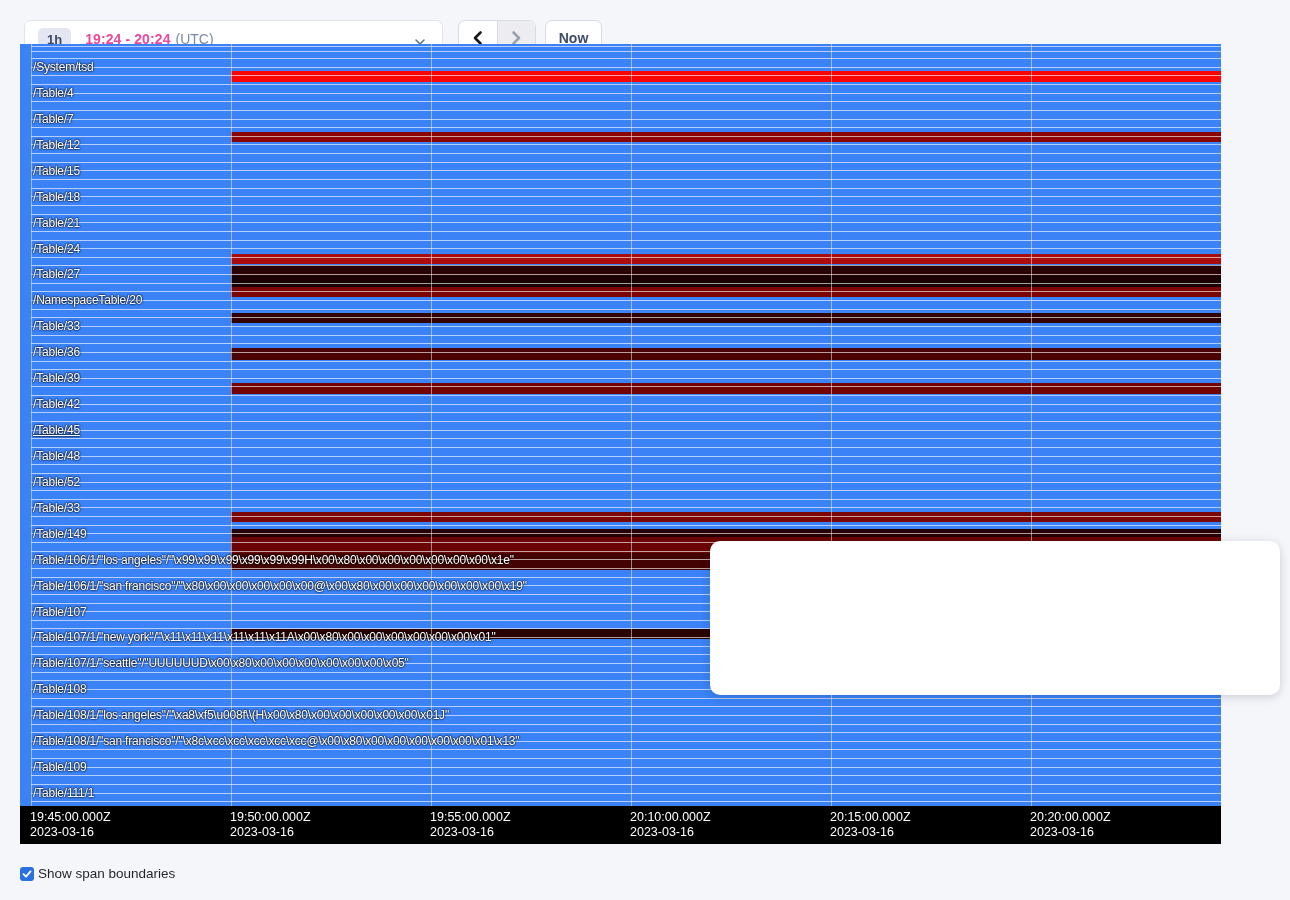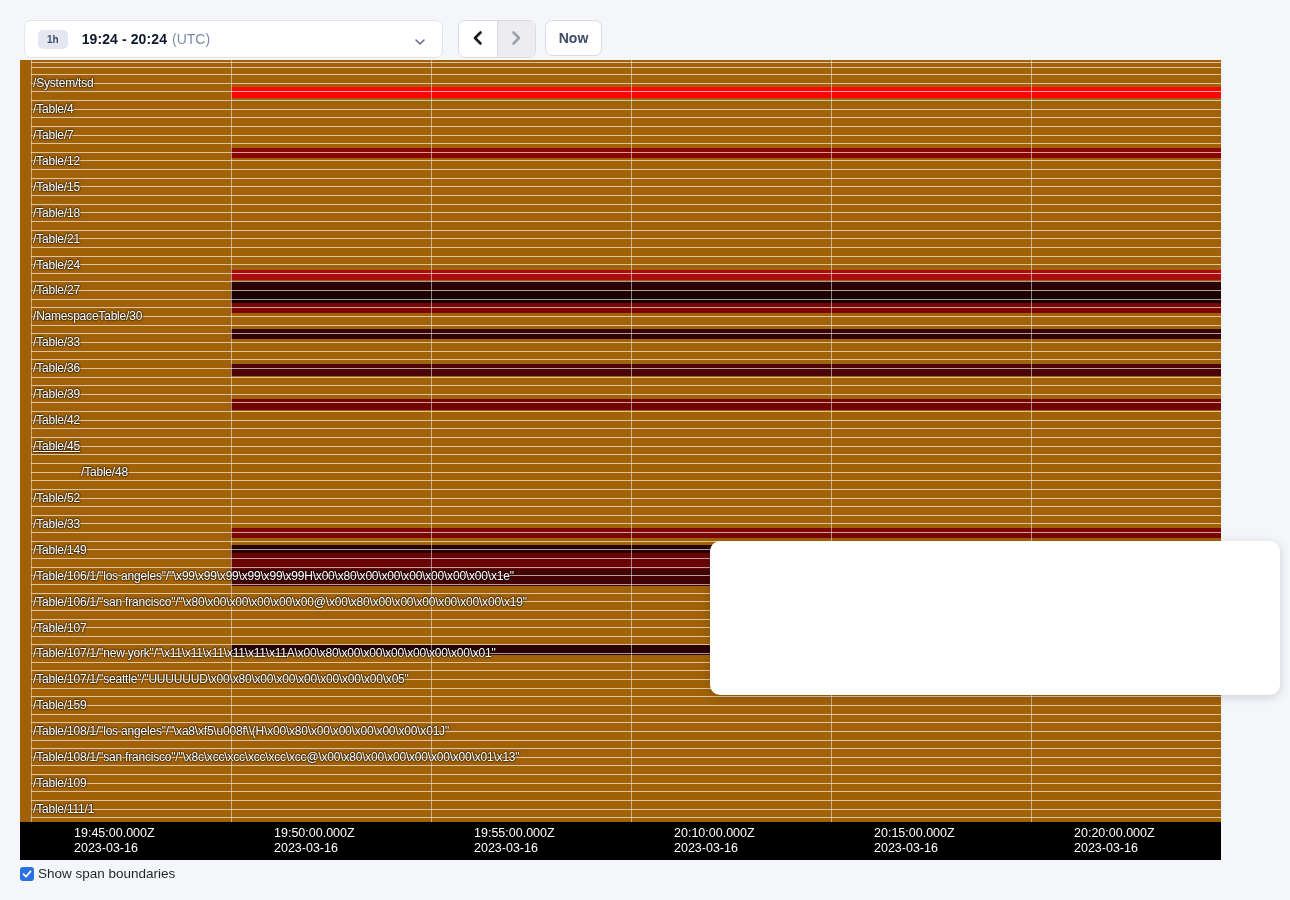--- a/index.html
+++ b/index.html
@@ -3,43 +3,43 @@
 <meta charset="utf-8">
 <style>
   html,body{margin:0;padding:0;}
   body{background:#eef0f6;font-family:"Liberation Sans", sans-serif;}
   .page{position:relative;width:1290px;height:900px;background:#f5f6fa;overflow:hidden;}
 
   
   .toolbar{position:absolute;left:0;top:0;width:100%;height:60px;}
   .time-selector{position:absolute;left:24px;top:20px;width:419px;height:38px;background:#ffffff;
     border:1px solid #e2e4ec;border-radius:7px;box-sizing:border-box;display:flex;align-items:center;cursor:pointer;}
-  .duration-badge{margin-left:13px;background:#e4e7f1;color:#3f4c68;font-weight:bold;font-size:10px;
+  .duration-badge{margin-left:13px;background:#e4e7f1;color:#3f4c68;font-weight:bold;font-size:13px;
     padding:4px 9px;border-radius:5px;}
-  .range-text{margin-left:14px;color:#0f172a;font-weight:bold;font-size:14px;letter-spacing:.1px;}
+  .range-text{margin-left:14px;color:#ec4899;font-weight:bold;font-size:14px;letter-spacing:.1px;}
   .range-zone{margin-left:5px;color:#7b8aa5;font-size:14px;}
   .selector-chevron{position:absolute;right:16px;top:13px;}
   .nav-group{position:absolute;left:458px;top:20px;width:78px;height:38px;border:1px solid #d9dbe4;
     border-radius:7px;box-sizing:border-box;display:flex;background:#ffffff;overflow:hidden;}
   .nav-btn{flex:1;display:flex;align-items:center;justify-content:center;border:none;background:transparent;
     cursor:pointer;padding:0;}
   .nav-btn.next{background:#ededf1;border-left:1px solid #d9dbe4;cursor:default;}
   .now-btn{position:absolute;left:545px;top:20px;width:57px;height:36px;background:#ffffff;border:1px solid #d9dbe4;
     border-radius:7px;box-sizing:border-box;color:#3f4c68;font-weight:bold;font-size:14px;cursor:pointer;
     font-family:"Liberation Sans", sans-serif;}
 
   
-  .canvas{position:absolute;left:20px;top:60px;width:1201px;height:800px;background:#a16207;cursor:crosshair;}
+  .canvas{position:absolute;left:20px;top:44px;width:1201px;height:800px;background:#3b82f6;cursor:crosshair;}
   .band{position:absolute;}
   .hline{position:absolute;height:1px;background:rgba(255,255,255,0.62);}
   .vline{position:absolute;top:0;width:1.4px;background:rgba(235,235,235,0.55);}
   .rowlabel{position:absolute;left:13px;height:14px;line-height:14px;color:#ffffff;font-size:12px;
     letter-spacing:-0.2px;white-space:nowrap;text-shadow:0 0 2px #000,0 0 2px #000;}
   .axis{position:absolute;left:0;top:762px;width:100%;height:38px;background:#000;}
-  .tick{position:absolute;top:4px;color:#ffffff;white-space:nowrap;margin-left:44px;}
+  .tick{position:absolute;top:4px;color:#ffffff;white-space:nowrap;}
   .tick .t1,.tick .t2{font-size:12.5px;line-height:15px;}
 
   
   .tooltip{position:absolute;left:710px;top:541px;width:570px;height:154px;background:#ffffff;border-radius:10px;
     box-shadow:0 2px 10px rgba(20,20,40,0.18);box-sizing:border-box;padding:13px 0 0 24px;overflow:hidden;}
   .tooltip p{margin:0 0 20px 0;font-size:13.5px;line-height:14px;color:#55595e;white-space:nowrap;letter-spacing:-0.1px;}
 
   
   .footer{position:absolute;left:20px;top:866px;display:flex;align-items:center;}
   .checkbox{width:14px;height:14px;background:#2a70de;border-radius:3px;display:inline-flex;align-items:center;
@@ -194,36 +194,36 @@
       <div class="vline" style="left: 1011px; height: 762px;"></div>
       <div class="rowlabel" style="top: 16px;">/System/tsd</div>
       <div class="rowlabel" style="top: 41.93px;">/Table/4</div>
       <div class="rowlabel" style="top: 67.86px;">/Table/7</div>
       <div class="rowlabel" style="top: 93.79px;">/Table/12</div>
       <div class="rowlabel" style="top: 119.72px;">/Table/15</div>
       <div class="rowlabel" style="top: 145.65px;">/Table/18</div>
       <div class="rowlabel" style="top: 171.58px;">/Table/21</div>
       <div class="rowlabel" style="top: 197.51px;">/Table/24</div>
       <div class="rowlabel" style="top: 223.44px;">/Table/27</div>
-      <div class="rowlabel" style="top: 249.37px;">/NamespaceTable/30</div>
+      <div class="rowlabel" style="top: 249.37px;">/NamespaceTable/20</div>
       <div class="rowlabel" style="top: 275.3px;">/Table/33</div>
       <div class="rowlabel" style="top: 301.23px;">/Table/36</div>
       <div class="rowlabel" style="top: 327.16px;">/Table/39</div>
       <div class="rowlabel" style="top: 353.09px;">/Table/42</div>
       <div class="rowlabel" style="top: 379.02px; text-decoration: underline;">/Table/45</div>
-      <div class="rowlabel" style="top: 404.95px; margin-left: 48px;">/Table/48</div>
+      <div class="rowlabel" style="top: 404.95px;">/Table/48</div>
       <div class="rowlabel" style="top: 430.88px;">/Table/52</div>
       <div class="rowlabel" style="top: 456.81px;">/Table/33</div>
       <div class="rowlabel" style="top: 482.74px;">/Table/149</div>
       <div class="rowlabel" style="top: 508.67px;">/Table/106/1/"los angeles"/"\x99\x99\x99\x99\x99\x99H\x00\x80\x00\x00\x00\x00\x00\x00\x1e"</div>
       <div class="rowlabel" style="top: 534.6px;">/Table/106/1/"san francisco"/"\x80\x00\x00\x00\x00\x00@\x00\x80\x00\x00\x00\x00\x00\x00\x19"</div>
       <div class="rowlabel" style="top: 560.53px;">/Table/107</div>
       <div class="rowlabel" style="top: 586.46px;">/Table/107/1/"new york"/"\x11\x11\x11\x11\x11\x11A\x00\x80\x00\x00\x00\x00\x00\x00\x01"</div>
       <div class="rowlabel" style="top: 612.39px;">/Table/107/1/"seattle"/"UUUUUUD\x00\x80\x00\x00\x00\x00\x00\x00\x05"</div>
-      <div class="rowlabel" style="top: 638.32px;">/Table/159</div>
+      <div class="rowlabel" style="top: 638.32px;">/Table/108</div>
       <div class="rowlabel" style="top: 664.25px;">/Table/108/1/"los angeles"/"\xa8\xf5\u008f\\(H\x00\x80\x00\x00\x00\x00\x00\x01J"</div>
       <div class="rowlabel" style="top: 690.18px;">/Table/108/1/"san francisco"/"\x8c\xcc\xcc\xcc\xcc\xcc@\x00\x80\x00\x00\x00\x00\x00\x01\x13"</div>
       <div class="rowlabel" style="top: 716.11px;">/Table/109</div>
       <div class="rowlabel" style="top: 742.04px;">/Table/111/1</div>
       <div class="axis" id="axis">
         <div class="tick" style="left: 10px;">
           <div class="t1">19:45:00.000Z</div>
           <div class="t2">2023-03-16</div>
         </div>
         <div class="tick" style="left: 210px;">

